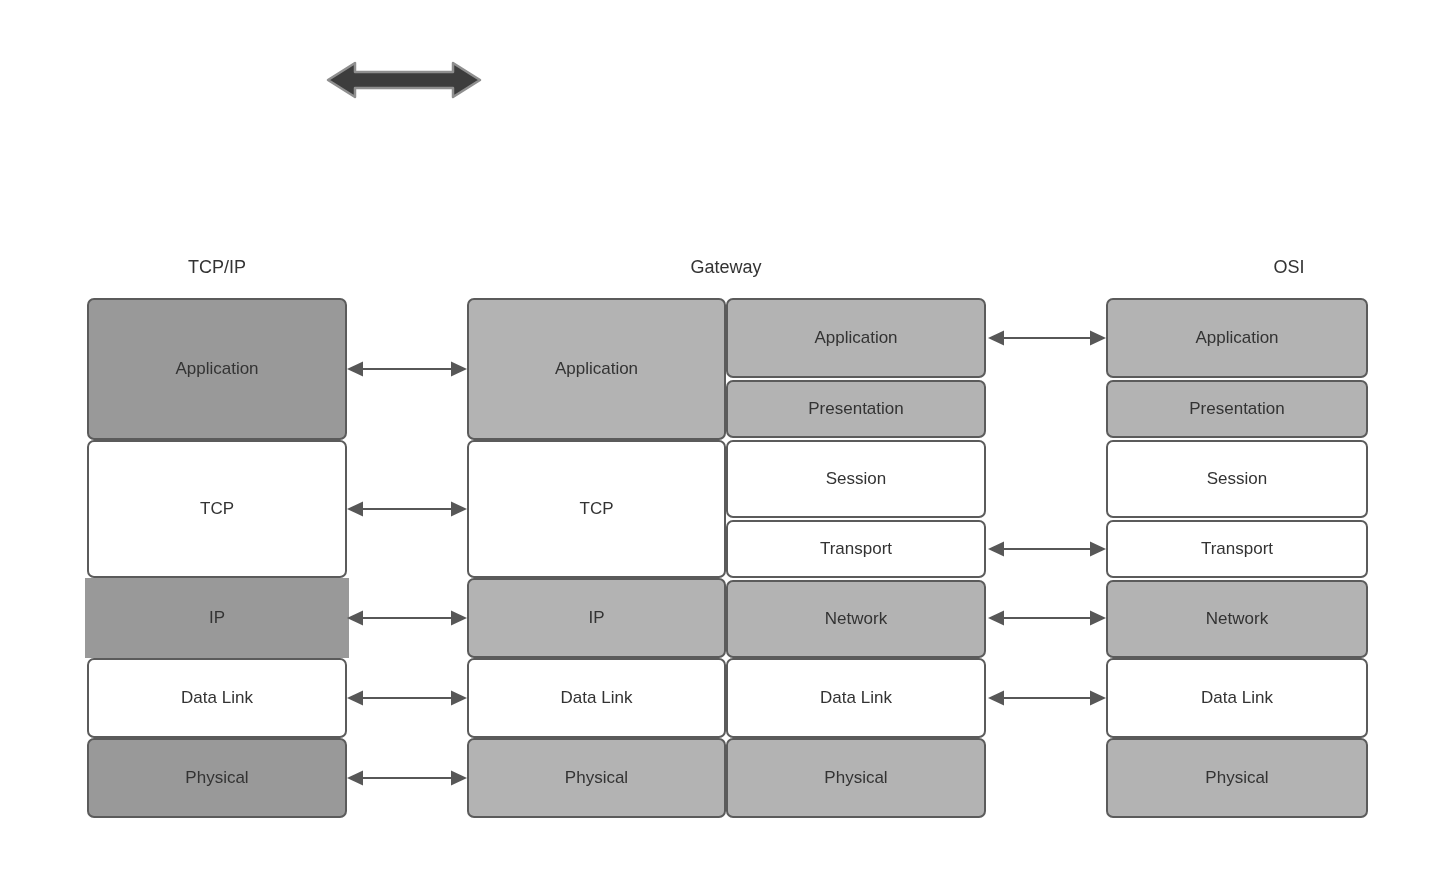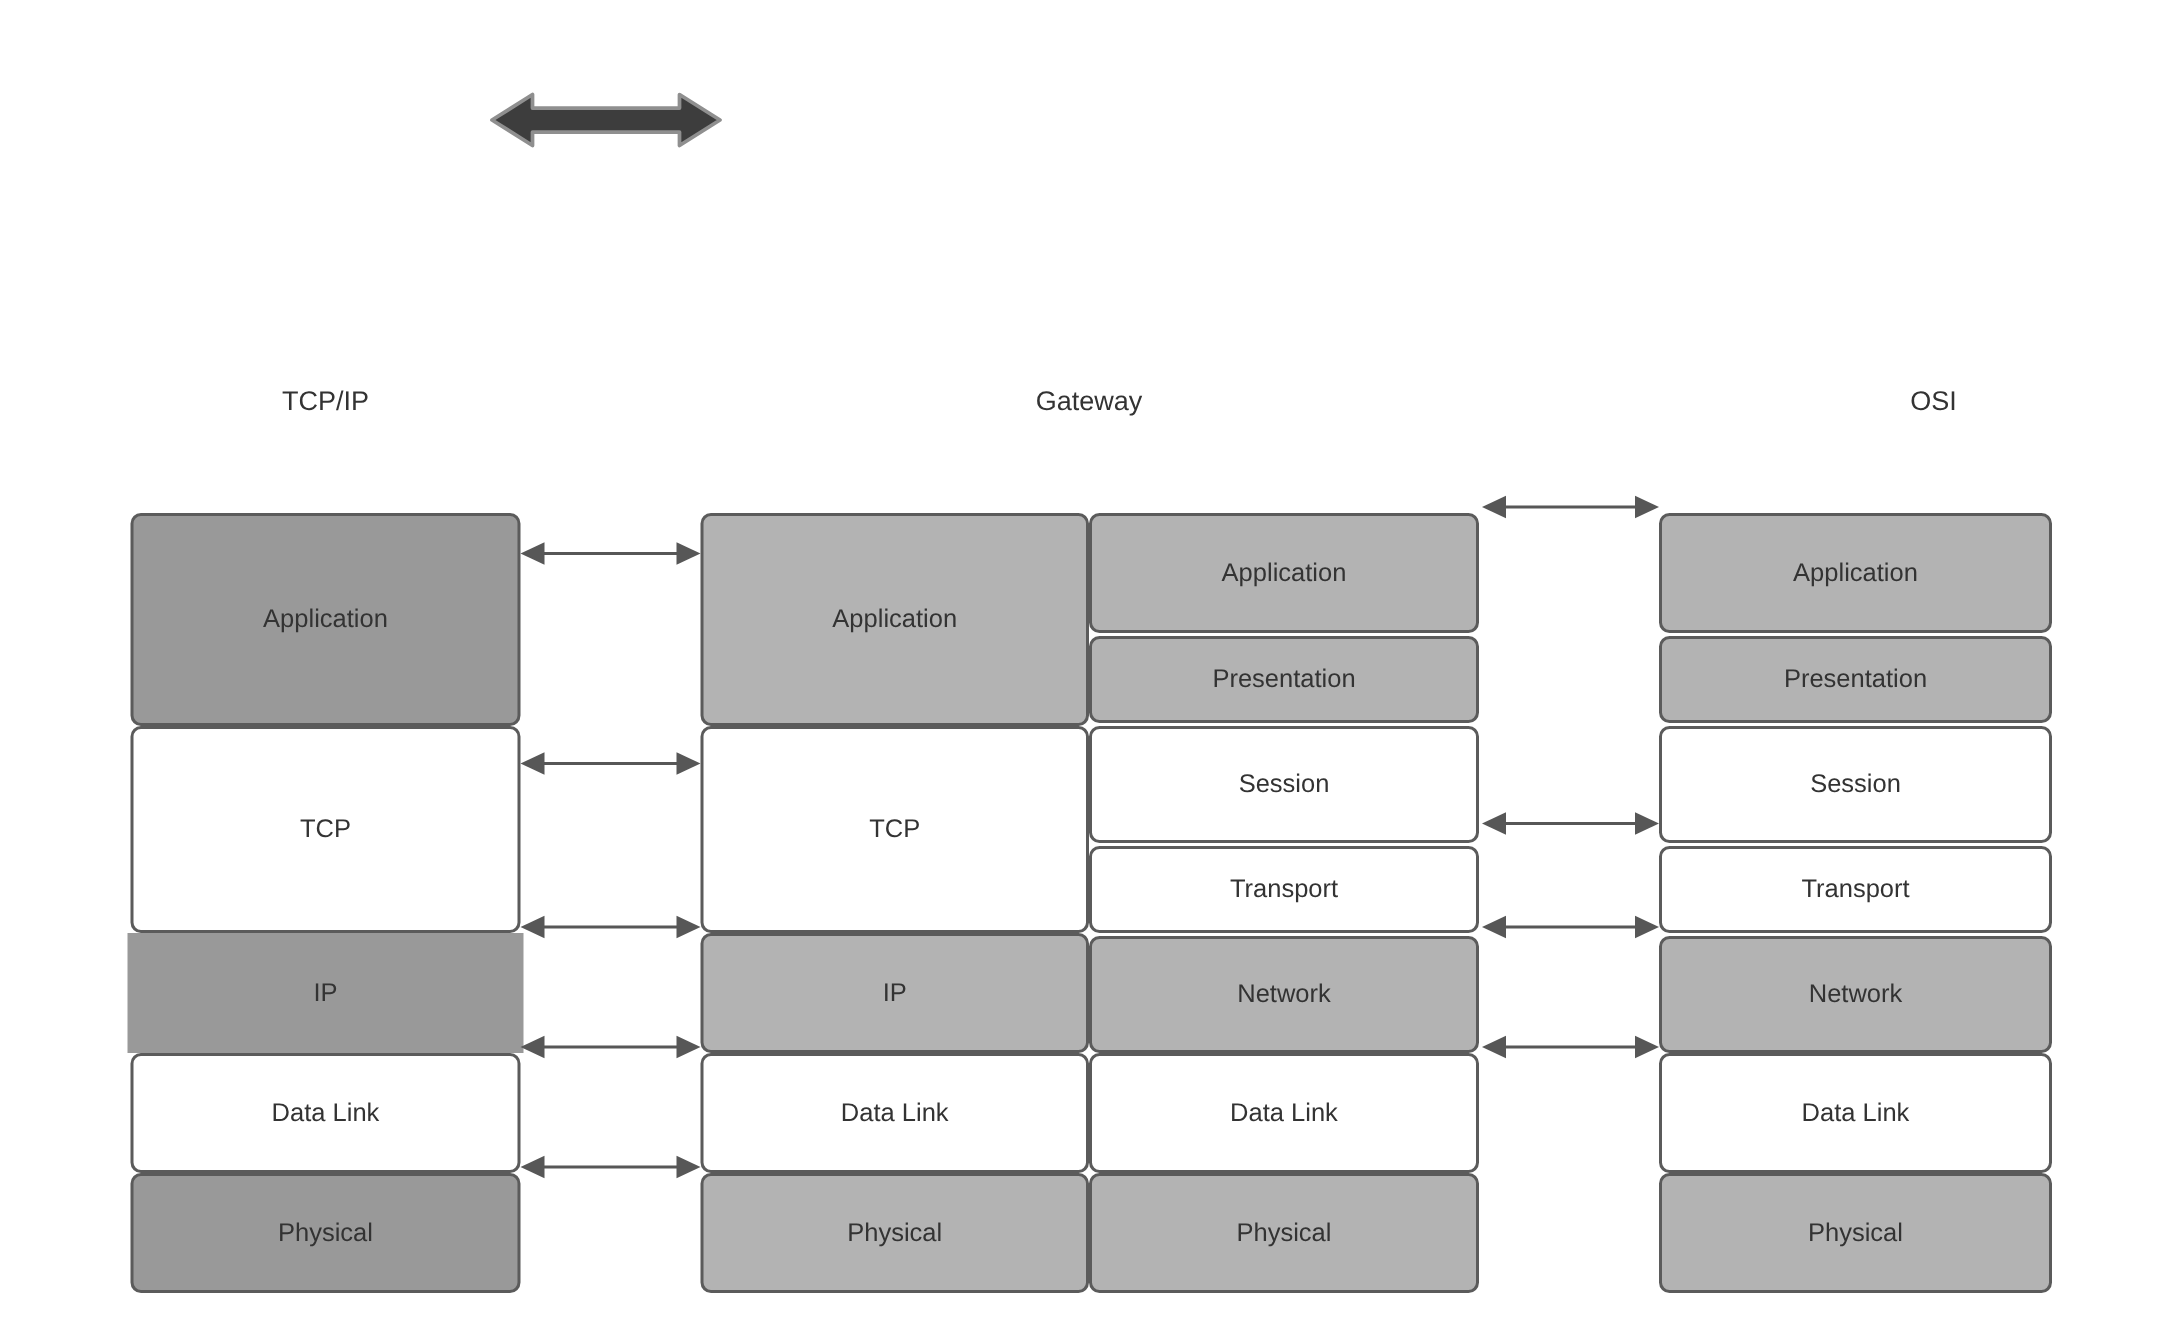--- a/index.html
+++ b/index.html
@@ -19,21 +19,21 @@
     position:absolute;width:240px;text-align:center;
     font-size:18px;line-height:20px;color:var(--text);
   }
   #hdr-tcpip{left:97px;top:257px;}
   #hdr-gateway{left:606px;top:257px;}
   #hdr-osi{left:1169px;top:257px;}
   .layer-box{
     position:absolute;box-sizing:border-box;
     border:2px solid var(--border);border-radius:7px;
     display:flex;align-items:center;justify-content:center;
-    font-size:17px;color:var(--text);margin-top:44px;
+    font-size:17px;color:var(--text);
   }
   .layer-box.borderless{border:none;border-radius:0;}
   .shade-dark{background:var(--dark);}
   .shade-light{background:var(--light);}
   .shade-white{background:var(--white);justify-content:center;}
   .thick-arrow{position:absolute;left:325px;top:60px;width:158px;height:40px;}
   .thick-arrow path{
     fill:var(--thick-fill);stroke:var(--thick-stroke);
     stroke-width:2.5;stroke-linejoin:round;
   }

